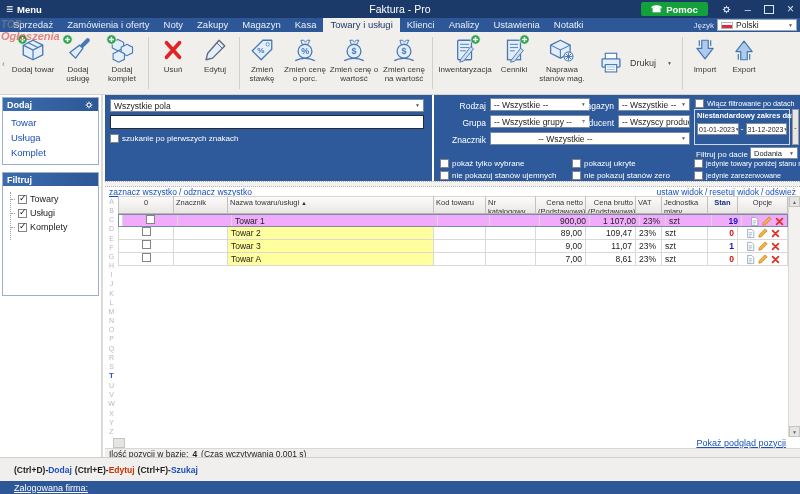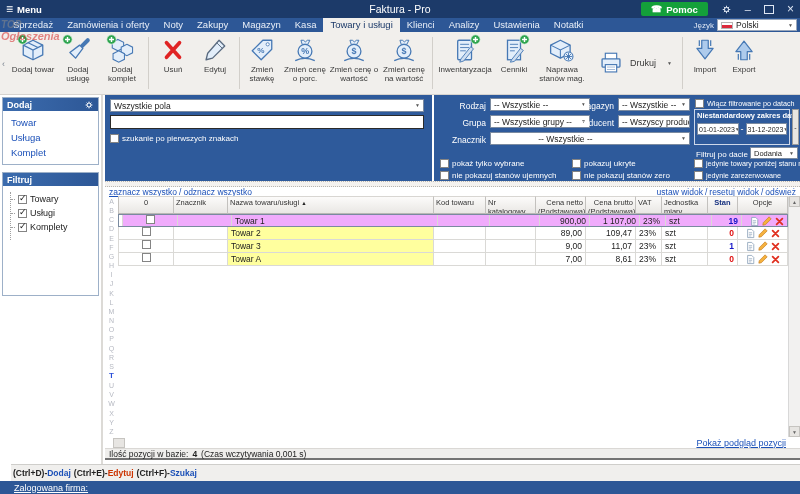--- a/index.html
+++ b/index.html
@@ -116,21 +116,21 @@
 
   .status-strip{position:absolute;left:0;right:0;top:353px;height:12px;background:#efeeec;border-top:1px solid #dad8d5;border-bottom:2px solid #737373;box-sizing:border-box;display:flex;align-items:center;padding-left:4px;font-size:8.5px;color:#222;gap:4px;}
   .status-strip b{font-weight:bold;}
   .legend-row{position:absolute;left:0;right:0;top:365px;height:11px;display:flex;align-items:center;gap:12px;padding-left:4px;font-size:8.5px;color:#333;}
   .lg-item{display:flex;align-items:center;gap:4px;}
   .lg-sq{width:9px;height:9px;flex:none;}
   .lg-red{background:#f00000;}
   .lg-orange{background:#ffa000;}
 
   
-  .shortcut-bar{position:absolute;left:0;right:0;bottom:13px;height:17px;background:#f0efed;border-top:1px solid #cfcecb;box-sizing:border-box;font-size:8.5px;font-weight:bold;color:#222;display:flex;align-items:center;padding-left:2px;gap:3px;margin-left:11px;}
+  .shortcut-bar{position:absolute;left:0;right:0;bottom:13px;height:24px;background:#f0efed;border-top:1px solid #cfcecb;box-sizing:border-box;font-size:8.5px;font-weight:bold;color:#222;display:flex;align-items:center;padding-left:14px;gap:3px;}
   .sc-blue{color:#1b50b8;} .sc-red{color:#cc3300;}
   .statusbar{position:absolute;left:0;right:0;bottom:0;height:13px;background:#2d5796;color:#fff;display:flex;align-items:center;justify-content:space-between;padding:0 8px 0 14px;box-sizing:border-box;font-size:9px;text-decoration:underline;}
   .lic{display:flex;gap:4px;align-items:center;margin-top:44px;}
   .lic-date{color:#35e23c;font-weight:bold;}
   svg text{font-family:"Liberation Sans",sans-serif;}
 </style>
 </head>
 <body>
 
 <svg width="0" height="0" style="position:absolute">

